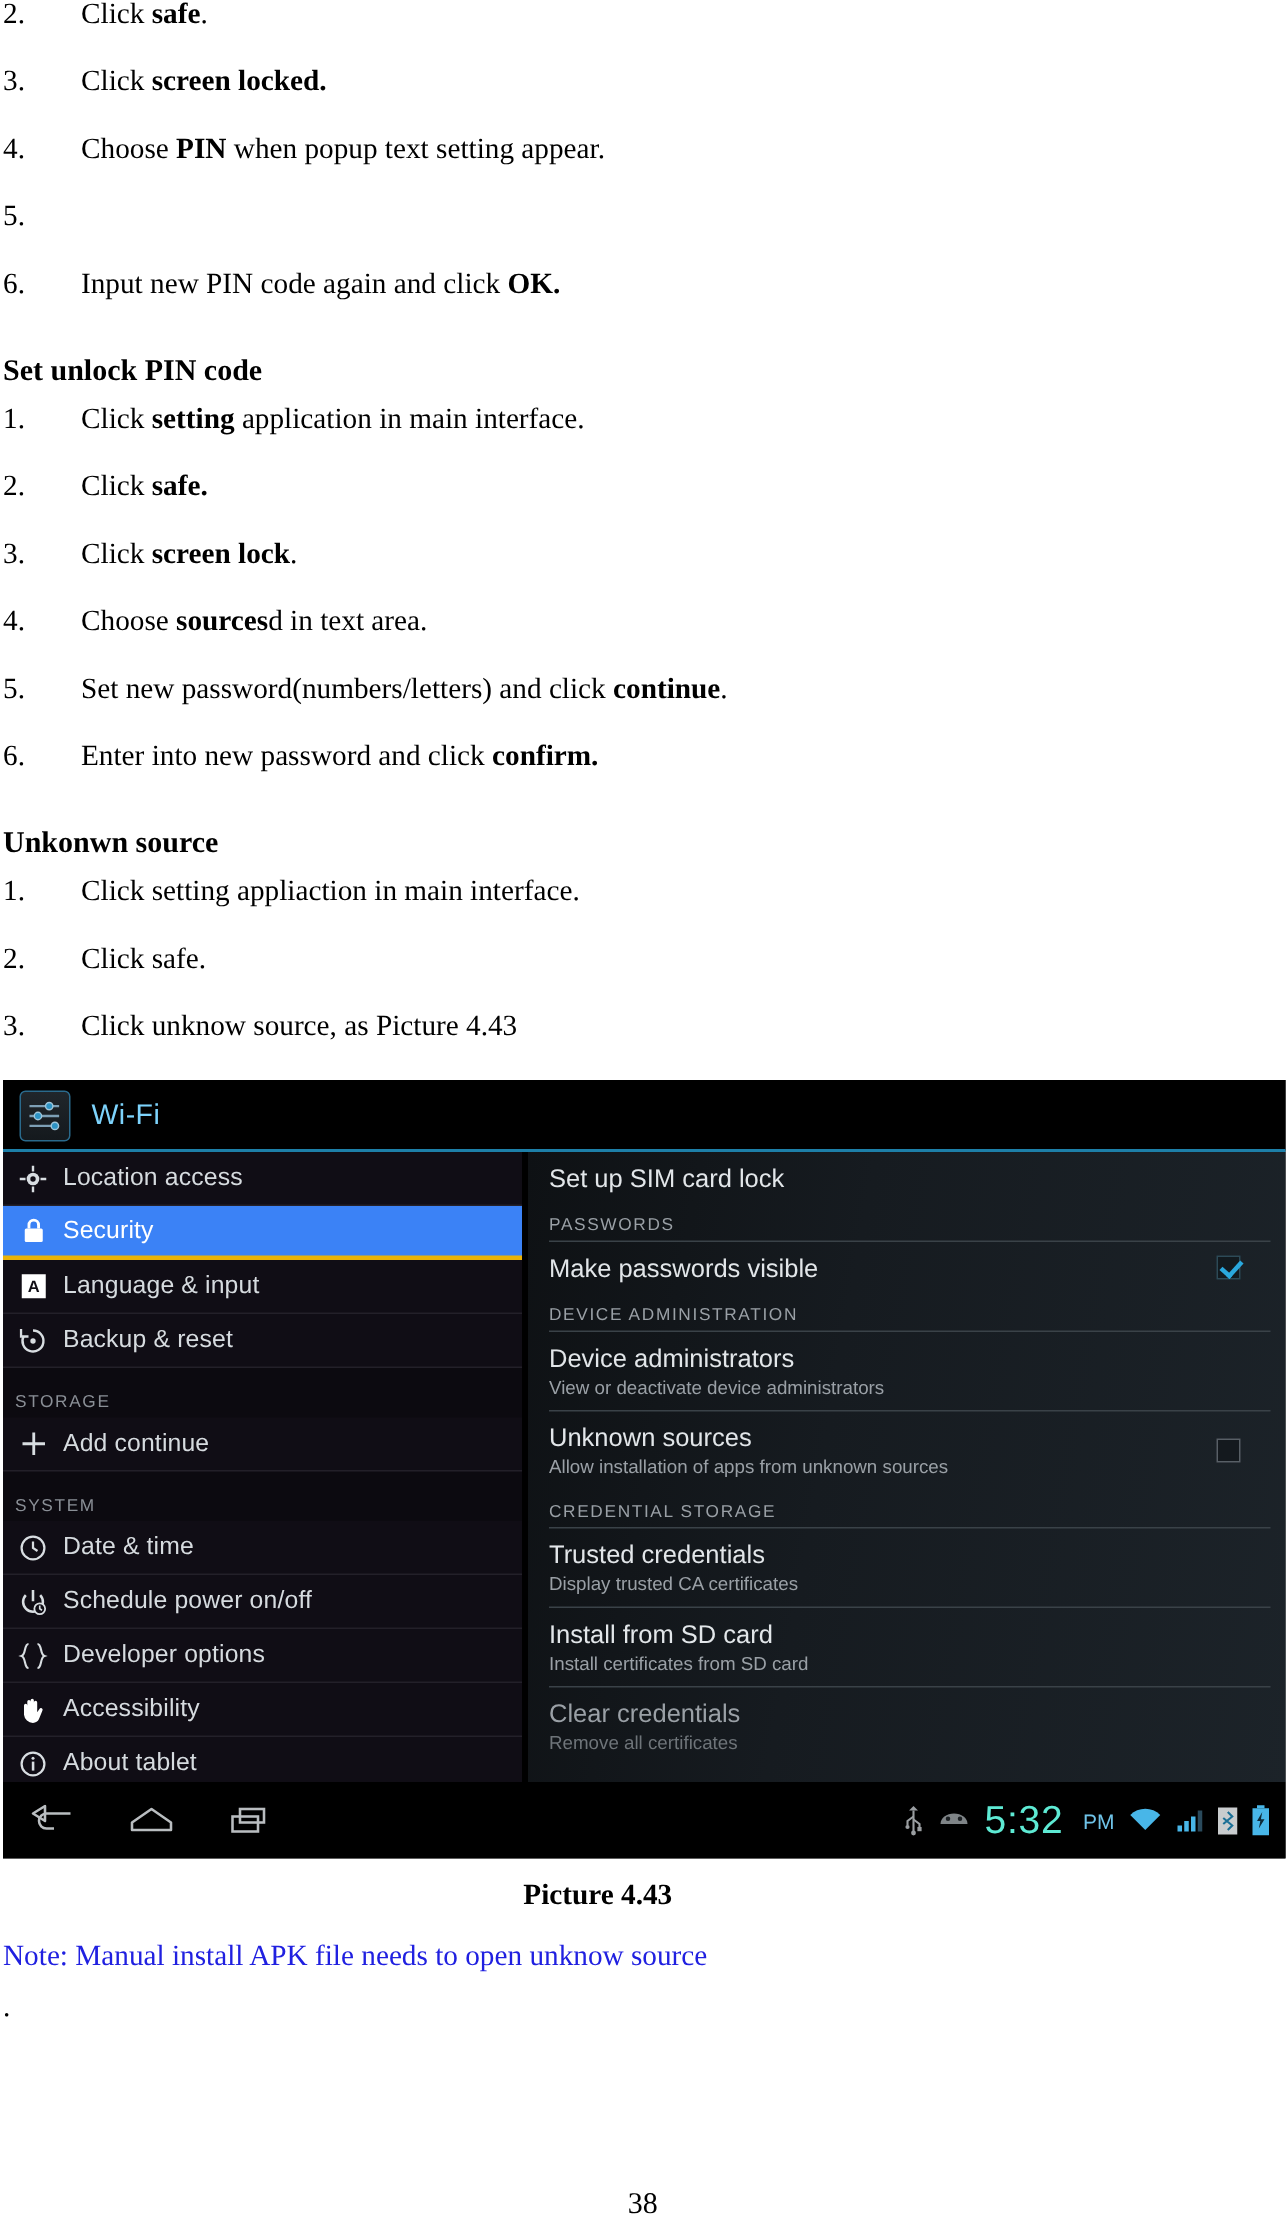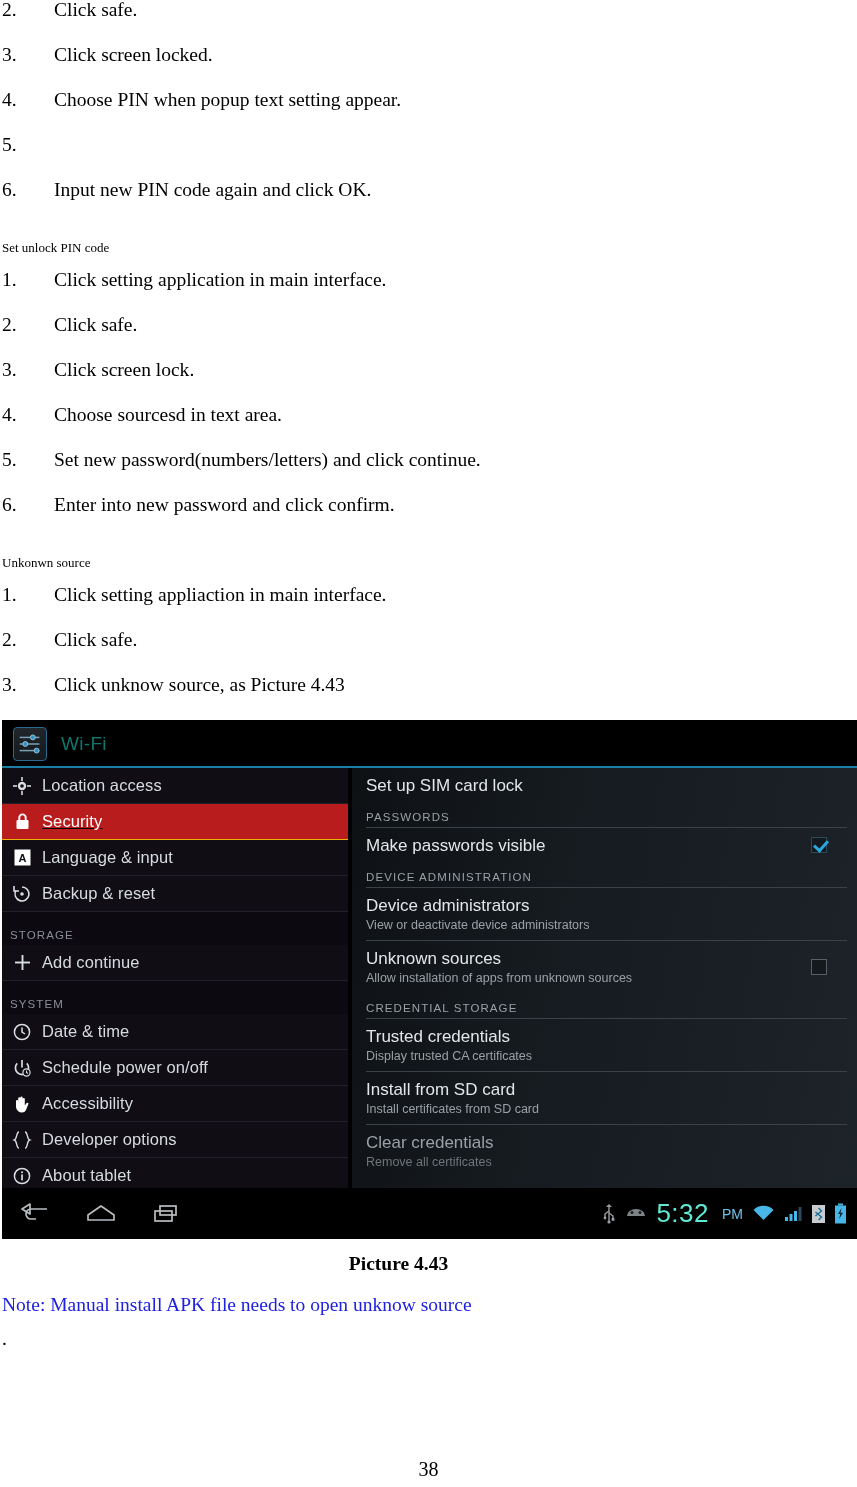--- a/index.html
+++ b/index.html
@@ -33,24 +33,24 @@
     width: 52px;
     text-align: right;
     padding-right: 38px;
     box-sizing: border-box;
     flex: 0 0 auto;
     font-size: 19.5px;
   }
   .ol-text {
     flex: 1 1 auto;
   }
-  .ol-text b { font-weight: normal; }
+  .ol-text b { font-weight: bold; }
   .section-head {
-    font-size: 13px;
-    font-weight: normal;
+    font-size: 20px;
+    font-weight: bold;
     height: 45px;
     line-height: 45px;
     padding-left: 0px;
   }
 
   
   .android {
     position: relative;
     width: 857px;
     height: 519px;
@@ -71,21 +71,21 @@
     width: 34px; height: 34px;
     border: 1px solid #2a6a8c;
     border-radius: 4px;
     background: linear-gradient(#20262b, #14191d);
     position: relative;
     box-sizing: border-box;
   }
   .sliders { position:absolute; left:0; top:0; width:100%; height:100%; }
   .and-header .hdr-title {
     margin-left: 14px;
-    color: #0f766e;
+    color: #7dd3fc;
     font-family: "Liberation Sans", sans-serif;
     font-size: 19px;
     letter-spacing: .3px;
   }
   .hdr-rule {
     position:absolute; left:0; top:46px; width:857px; height:2px;
     background:#1d7fa8;
   }
 
   
@@ -98,21 +98,21 @@
   }
   .side-row {
     position: relative;
     height: 36px;
     display: flex;
     align-items: center;
     border-bottom: 1px solid #232029;
     background: #100d15;
     box-sizing: border-box;
   }
-  .side-row.sel { background: #b91c1c; border-bottom: 1px solid #eab308; text-decoration: underline; }
+  .side-row.sel { background: #3b82f6; border-bottom: 3px solid #eab308; }
   .side-ico {
     width: 40px;
     flex: 0 0 auto;
     display: flex;
     align-items: center;
     justify-content: center;
     color: #d8dde1;
     font-family: "Liberation Sans", sans-serif;
     font-size: 16px;
   }
@@ -418,34 +418,34 @@
               <path d="M4.2 4.4 a6.6 6.6 0 1 0 9.6 0" fill="none" stroke="#d8dde1" stroke-width="1.7"></path>
               <line x1="9" y1="1" x2="9" y2="8.5" stroke="#d8dde1" stroke-width="1.7"></line>
               <circle cx="13.5" cy="13.5" r="3.6" fill="#100d15" stroke="#d8dde1" stroke-width="1.2"></circle>
               <path d="M13.5 11.4 V13.5 L15 14.5" fill="none" stroke="#d8dde1" stroke-width="1.1"></path>
             </svg>
           </span>
           <span class="side-lbl">Schedule power on/off</span>
         </div>
         <div class="side-row">
           <span class="side-ico">
-            <svg width="19" height="18" viewBox="0 0 19 18">
-              <path d="M3 11 V6 a1.1 1.1 0 0 1 2.2 0 V9 V3.4 a1.1 1.1 0 0 1 2.2 0 V9 V2.6 a1.1 1.1 0 0 1 2.2 0 V9 V4 a1.1 1.1 0 0 1 2.2 0 V10.5 l1.6 -2.3 a1.1 1.1 0 0 1 1.9 1.1 L13 15 a4.6 4.6 0 0 1 -4 2.6 a6 6 0 0 1 -6 -5.4 Z" fill="#ffffff"></path>
-            </svg>
-          </span>
-          <span class="side-lbl">Accessibility</span>
-        </div>
-        <div class="side-row">
-          <span class="side-ico">
             <svg width="20" height="18" viewBox="0 0 20 18">
               <path d="M7 1 C4 1 5.4 8 2.4 9 C5.4 10 4 17 7 17" fill="none" stroke="#d8dde1" stroke-width="1.4"></path>
               <path d="M13 1 C16 1 14.6 8 17.6 9 C14.6 10 16 17 13 17" fill="none" stroke="#d8dde1" stroke-width="1.4"></path>
             </svg>
           </span>
           <span class="side-lbl">Developer options</span>
+        </div>
+        <div class="side-row">
+          <span class="side-ico">
+            <svg width="19" height="18" viewBox="0 0 19 18">
+              <path d="M3 11 V6 a1.1 1.1 0 0 1 2.2 0 V9 V3.4 a1.1 1.1 0 0 1 2.2 0 V9 V2.6 a1.1 1.1 0 0 1 2.2 0 V9 V4 a1.1 1.1 0 0 1 2.2 0 V10.5 l1.6 -2.3 a1.1 1.1 0 0 1 1.9 1.1 L13 15 a4.6 4.6 0 0 1 -4 2.6 a6 6 0 0 1 -6 -5.4 Z" fill="#ffffff"></path>
+            </svg>
+          </span>
+          <span class="side-lbl">Accessibility</span>
         </div>
         <div class="side-row">
           <span class="side-ico">
             <svg width="18" height="18" viewBox="0 0 18 18">
               <circle cx="9" cy="9" r="7.6" fill="none" stroke="#d8dde1" stroke-width="1.5"></circle>
               <circle cx="9" cy="5.2" r="1" fill="#d8dde1"></circle>
               <rect x="8.2" y="7.4" width="1.7" height="6" fill="#d8dde1"></rect>
             </svg>
           </span>
           <span class="side-lbl">About tablet</span>

